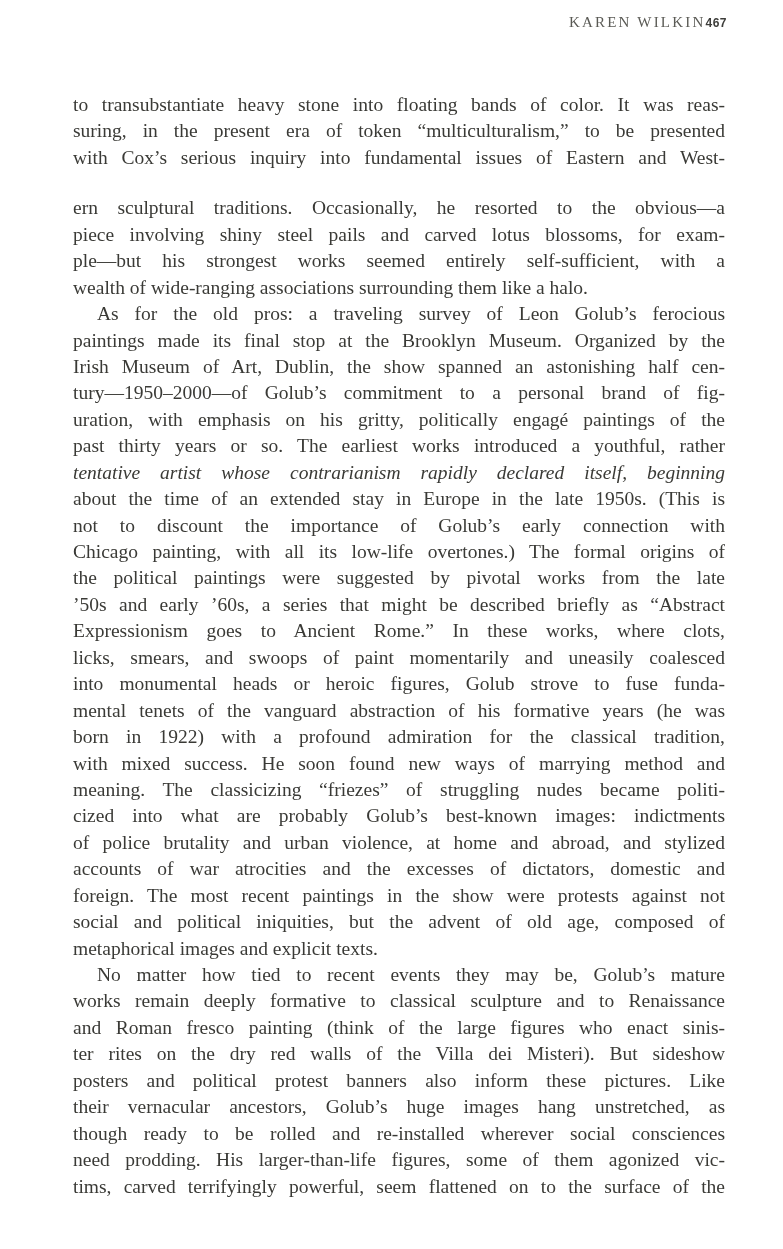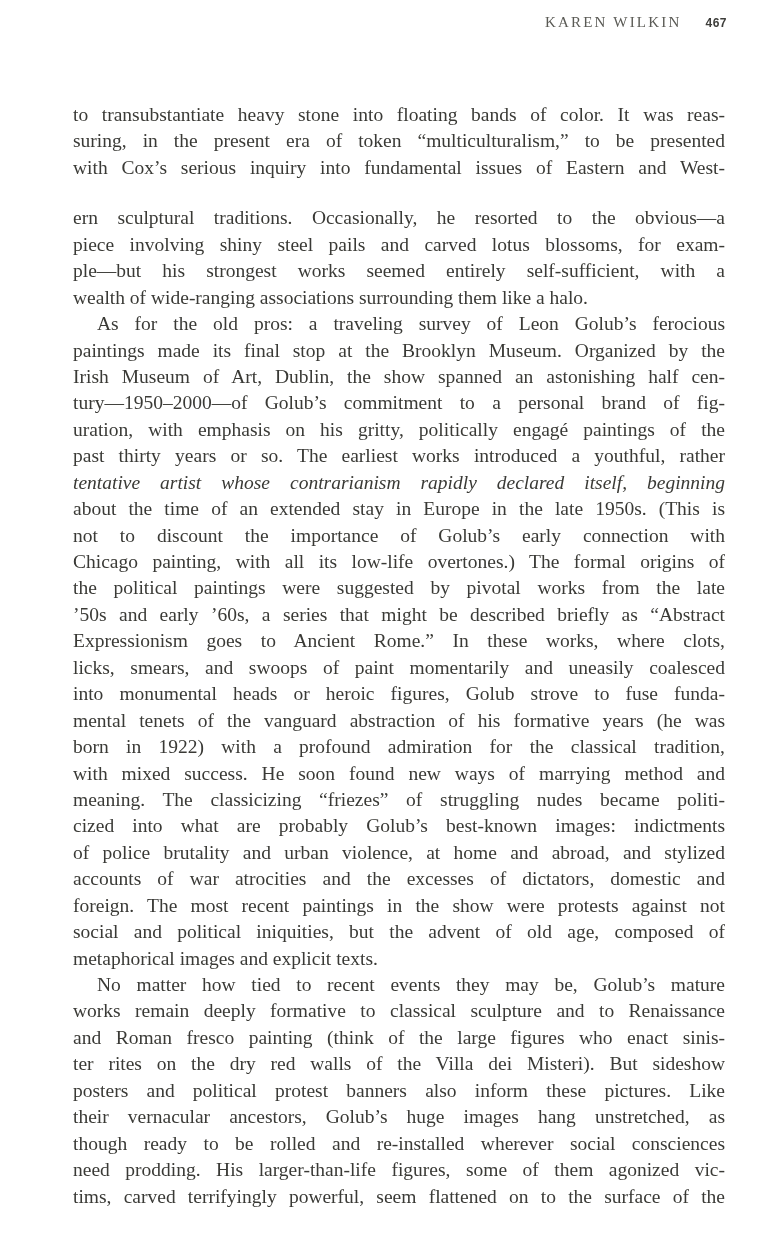--- a/index.html
+++ b/index.html
@@ -14,21 +14,21 @@
       overflow: hidden;
       font-family: "Liberation Serif", "DejaVu Serif", serif;
       color: #3a3a36;
     }
     .running-head {
       position: absolute;
       top: 14px;
       right: 56px;
       display: flex;
       align-items: baseline;
-      gap: 24px;
+      gap: 0;
     }
     .running-head .author {
       font-family: "Liberation Serif", serif;
       font-size: 15px;
       letter-spacing: 2.2px;
       color: #5a5a55;
     }
     .running-head .folio {
       font-family: "Liberation Sans", "DejaVu Sans", sans-serif;
       font-weight: bold;
@@ -62,21 +62,21 @@
 </head>
 <body>
 
 <header class="running-head">
   <span class="author">KAREN WILKIN</span>
   <span class="folio">467</span>
 </header>
 
 <main class="body-text" id="body-text">
     <section>
-      <span class="line" style="word-spacing: 0px; margin-top: 10px;">to transubstantiate heavy stone into floating bands of color. It was reas-</span>
+      <span class="line" style="word-spacing: 0px;">to transubstantiate heavy stone into floating bands of color. It was reas-</span>
       <span class="line" style="word-spacing: 0px;">suring, in the present era of token “multiculturalism,” to be presented</span>
       <span class="line" style="word-spacing: 0px;">with Cox’s serious inquiry into fundamental issues of Eastern and West-</span>
       <span class="line" style="word-spacing: 0px; margin-top: 24px;">ern sculptural traditions. Occasionally, he resorted to the obvious—a</span>
       <span class="line" style="word-spacing: 0px;">piece involving shiny steel pails and carved lotus blossoms, for exam-</span>
       <span class="line" style="word-spacing: 0px;">ple—but his strongest works seemed entirely self-sufficient, with a</span>
       <span class="line last">wealth of wide-ranging associations surrounding them like a halo.</span>
     </section>
     <section>
       <span class="line indent" style="word-spacing: 0px;">As for the old pros: a traveling survey of Leon Golub’s ferocious</span>
       <span class="line" style="word-spacing: 0px;">paintings made its final stop at the Brooklyn Museum. Organized by the</span>

